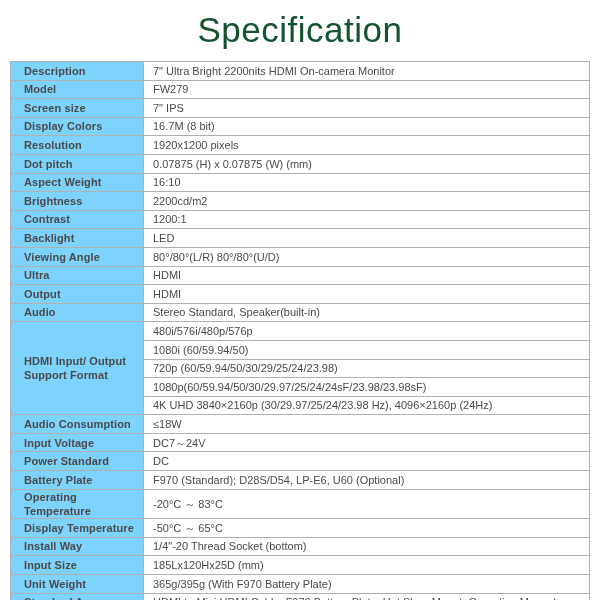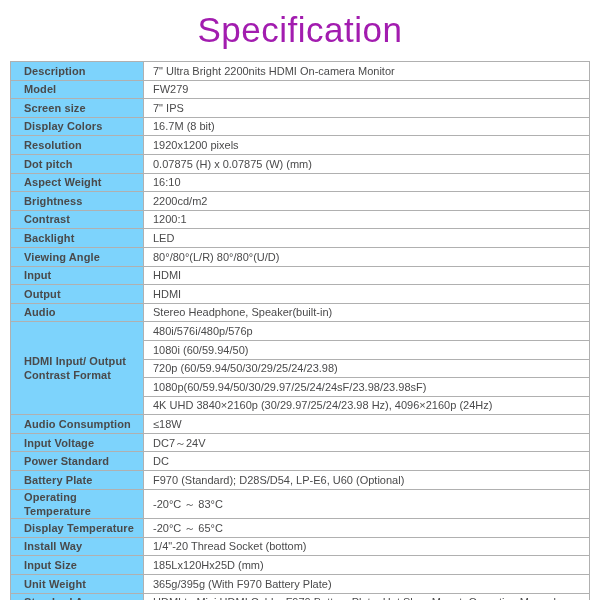--- a/index.html
+++ b/index.html
@@ -8,21 +8,21 @@
     background: #ffffff;
     width: 600px;
     height: 600px;
     font-family: "Liberation Sans", sans-serif;
     overflow: hidden;
   }
   .page-title {
     text-align: center;
     font-size: 35px;
     font-weight: 400;
-    color: #a21caf;
+    color: #14532d;
     margin: 7px 0 8px 0;
     line-height: 46px;
     letter-spacing: 0.5px;
   }
   table.spec-table {
     width: 580px;
     margin: 0 auto;
     border-collapse: collapse;
     table-layout: fixed;
     font-size: 11px;
@@ -99,33 +99,33 @@
       </tr>
       <tr>
         <td class="label">Backlight</td>
         <td class="value">LED</td>
       </tr>
       <tr>
         <td class="label">Viewing Angle</td>
         <td class="value">80°/80°(L/R) 80°/80°(U/D)</td>
       </tr>
       <tr>
-        <td class="label">Input</td>
+        <td class="label">Ultra</td>
         <td class="value">HDMI</td>
       </tr>
       <tr>
         <td class="label">Output</td>
         <td class="value">HDMI</td>
       </tr>
       <tr>
         <td class="label">Audio</td>
-        <td class="value">Stereo Headphone, Speaker(built-in)</td>
+        <td class="value">Stereo Standard, Speaker(built-in)</td>
       </tr>
       <tr>
-        <td class="label" rowspan="5">HDMI Input/ Output Contrast Format</td>
+        <td class="label" rowspan="5">HDMI Input/ Output Support Format</td>
         <td class="value">480i/576i/480p/576p</td>
       </tr>
       <tr>
         <td class="value">1080i (60/59.94/50)</td>
       </tr>
       <tr>
         <td class="value">720p (60/59.94/50/30/29/25/24/23.98)</td>
       </tr>
       <tr>
         <td class="value">1080p(60/59.94/50/30/29.97/25/24/24sF/23.98/23.98sF)</td>
@@ -148,21 +148,21 @@
       <tr>
         <td class="label">Battery Plate</td>
         <td class="value">F970 (Standard); D28S/D54, LP-E6, U60 (Optional)</td>
       </tr>
       <tr>
         <td class="label">Operating Temperature</td>
         <td class="value">-20°C ～ 83°C</td>
       </tr>
       <tr>
         <td class="label">Display Temperature</td>
-        <td class="value">-20°C ～ 65°C</td>
+        <td class="value">-50°C ～ 65°C</td>
       </tr>
       <tr>
         <td class="label">Install Way</td>
         <td class="value">1/4"-20 Thread Socket (bottom)</td>
       </tr>
       <tr>
         <td class="label">Input Size</td>
         <td class="value">185Lx120Hx25D (mm)</td>
       </tr>
       <tr>

